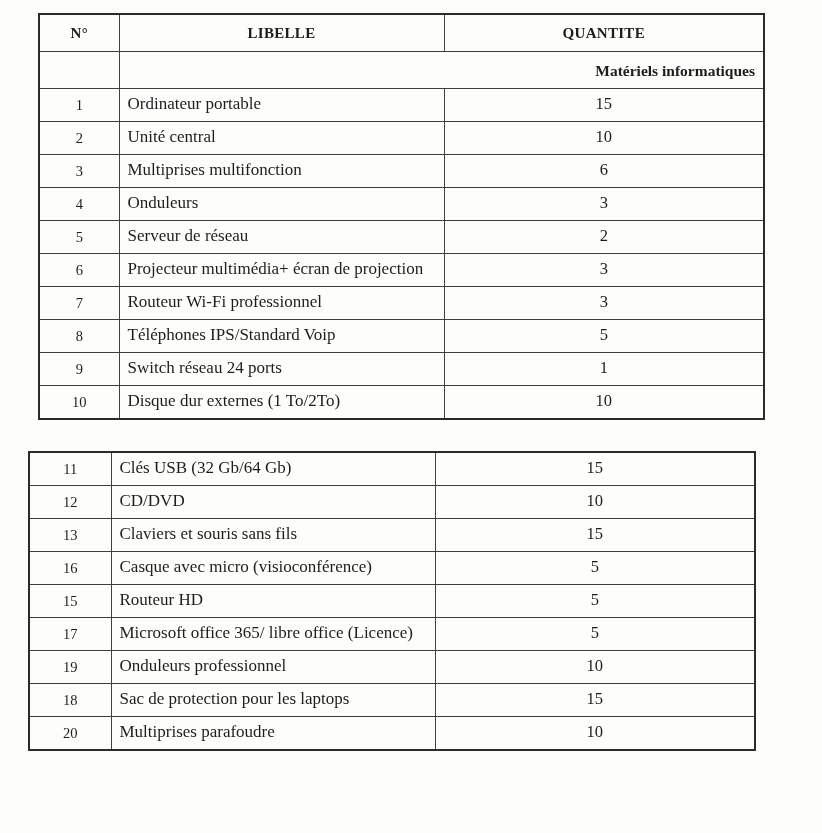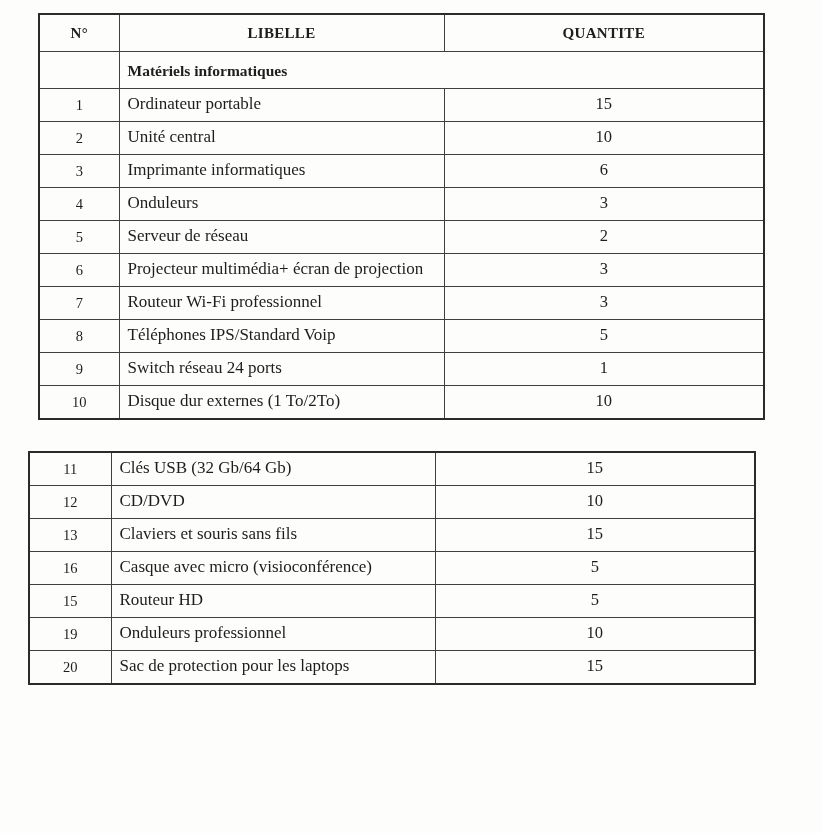--- a/index.html
+++ b/index.html
@@ -36,21 +36,21 @@
   th.h-cell {
     font-size: 15px;
     font-weight: bold;
     text-align: center;
     height: 30px;
     letter-spacing: 0.3px;
   }
   td.section-cell {
     font-size: 15.5px;
     font-weight: bold;
-    text-align: left;
+    text-align: right;
     height: 30px;
     vertical-align: middle;
   }
   td.num {
     font-size: 14.5px;
     text-align: center;
     vertical-align: middle;
     height: 26px;
   }
   td.libelle {
@@ -101,21 +101,21 @@
           <td class="libelle">Ordinateur portable</td>
           <td class="quantite">15</td>
         </tr>
         <tr>
           <td class="num">2</td>
           <td class="libelle">Unité central</td>
           <td class="quantite">10</td>
         </tr>
         <tr>
           <td class="num">3</td>
-          <td class="libelle">Imprimante informatiques</td>
+          <td class="libelle">Multiprises multifonction</td>
           <td class="quantite">6</td>
         </tr>
         <tr>
           <td class="num">4</td>
           <td class="libelle">Onduleurs</td>
           <td class="quantite">3</td>
         </tr>
         <tr>
           <td class="num">5</td>
           <td class="libelle">Serveur de réseau</td>
@@ -175,25 +175,35 @@
           <td class="num">16</td>
           <td class="libelle">Casque avec micro (visioconférence)</td>
           <td class="quantite">5</td>
         </tr>
         <tr>
           <td class="num">15</td>
           <td class="libelle">Routeur HD</td>
           <td class="quantite">5</td>
         </tr>
         <tr>
+          <td class="num">17</td>
+          <td class="libelle">Microsoft office 365/ libre office (Licence)</td>
+          <td class="quantite">5</td>
+        </tr>
+        <tr>
           <td class="num">19</td>
           <td class="libelle">Onduleurs professionnel</td>
           <td class="quantite">10</td>
         </tr>
         <tr>
+          <td class="num">18</td>
+          <td class="libelle">Sac de protection pour les laptops</td>
+          <td class="quantite">15</td>
+        </tr>
+        <tr>
           <td class="num">20</td>
-          <td class="libelle">Sac de protection pour les laptops</td>
-          <td class="quantite">15</td>
+          <td class="libelle">Multiprises parafoudre</td>
+          <td class="quantite">10</td>
         </tr>
       </tbody>
   </table>
 
 </div>
 
 </body></html>

